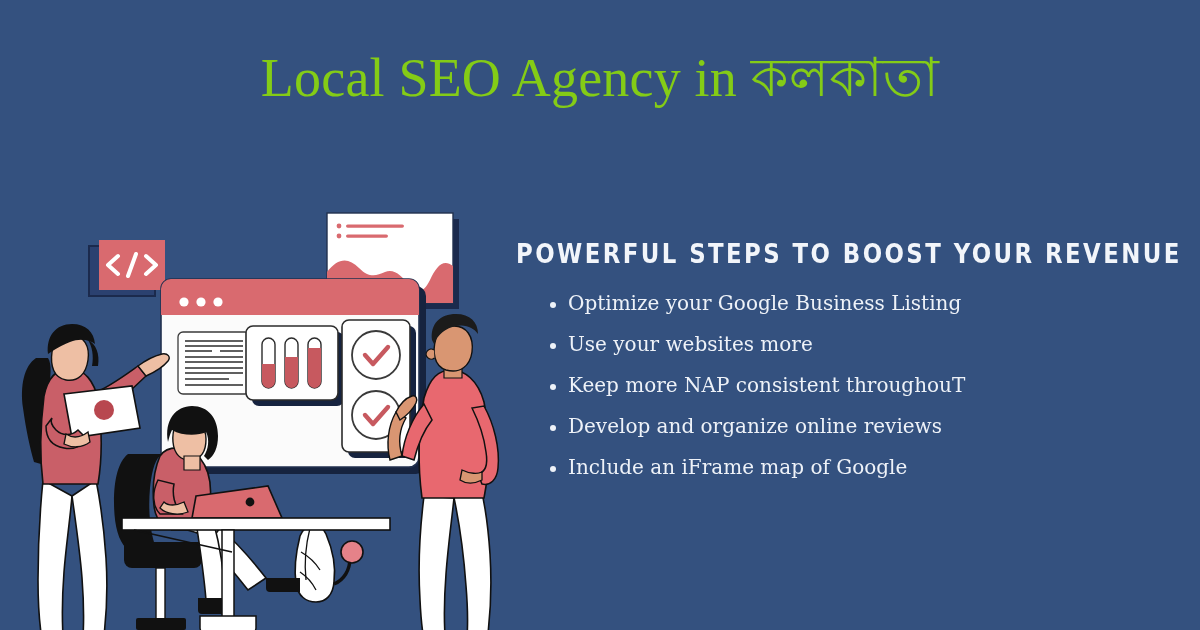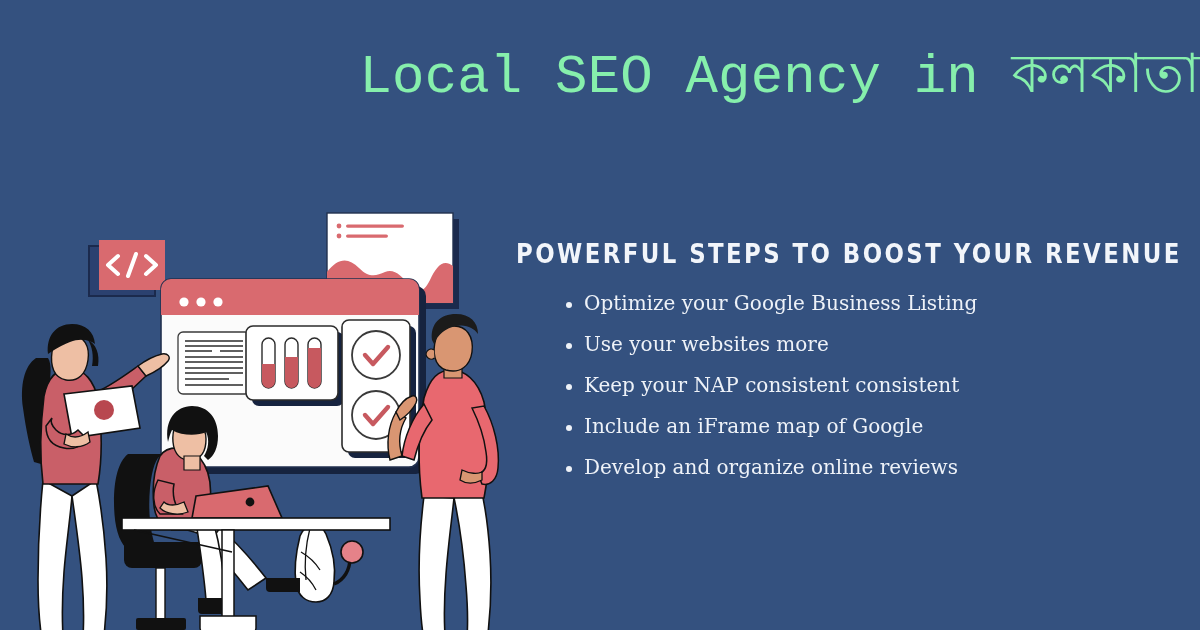--- a/index.html
+++ b/index.html
@@ -7,23 +7,23 @@
     width:1200px;height:630px;overflow:hidden;
     background:#34517f;
     font-family:"Liberation Sans", sans-serif;
     position:relative;
   }
   #canvas{position:relative;width:1200px;height:630px;background:#34517f;overflow:hidden;}
 
   
   .title{
     position:absolute;left:0;top:48px;width:1200px;
-    text-align:right;
-    color:#86efac;
-    font-family:Liberation Mono, monospace;
+    text-align:center;
+    color:#84cc16;
+    font-family:Liberation Serif, serif;
     font-size:54px;
     font-weight:300;
     letter-spacing:.2px;
     line-height:1.12;
     white-space:nowrap;
   }
 
   
   .right-col{position:absolute;left:516px;top:238px;width:660px;}
   .subhead{
@@ -31,21 +31,21 @@
     font-family:"DejaVu Sans Condensed","Liberation Sans",sans-serif;
     font-size:27px;
     font-weight:700;
     letter-spacing:2.6px;
     text-transform:uppercase;
     transform:scaleX(.94);
     transform-origin:left center;
     white-space:nowrap;
   }
   .bullets{
-    list-style:none;margin:16px;padding:0;
+    list-style:none;margin:0;padding:0;
     margin-top:24px;
   }
   .bullets li{
     position:relative;
     color:#eef2f8;
     font-family:"DejaVu Serif","Liberation Serif",serif;
     font-size:20px;
     font-weight:400;
     line-height:1.0;
     padding-left:52px;
@@ -270,26 +270,26 @@
       <li>
         <span class="dot"></span>
         <span>Optimize your Google Business Listing</span>
       </li>
       <li>
         <span class="dot"></span>
         <span>Use your websites more</span>
       </li>
       <li>
         <span class="dot"></span>
-        <span>Keep your NAP consistent consistent</span>
+        <span>Keep more NAP consistent throughouT</span>
+      </li>
+      <li>
+        <span class="dot"></span>
+        <span>Develop and organize online reviews</span>
       </li>
       <li>
         <span class="dot"></span>
         <span>Include an iFrame map of Google</span>
-      </li>
-      <li>
-        <span class="dot"></span>
-        <span>Develop and organize online reviews</span>
       </li>
     </ul>
   </div>
 
 </div>
 
 </body></html>

